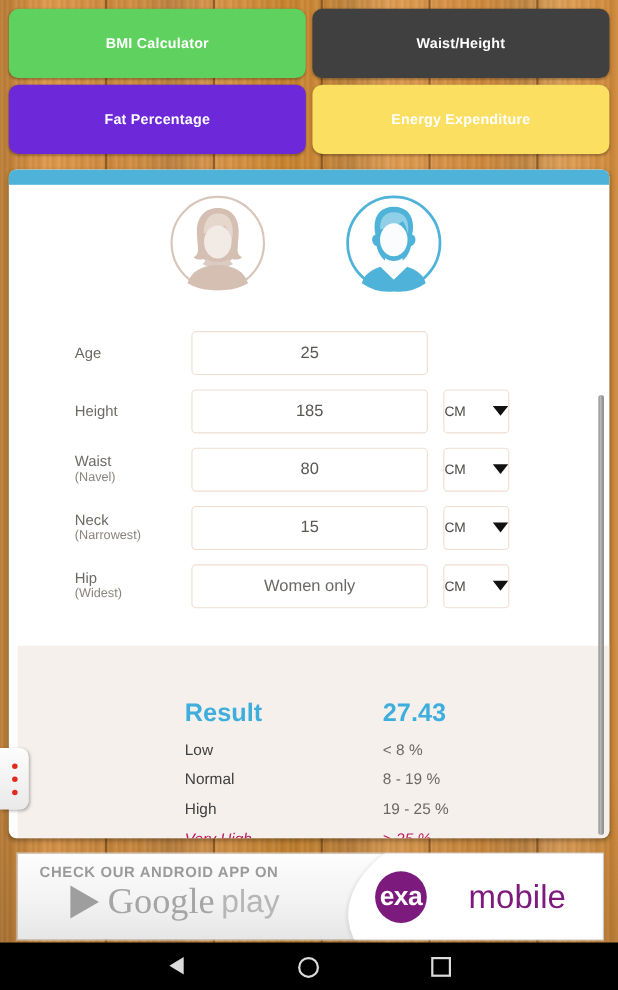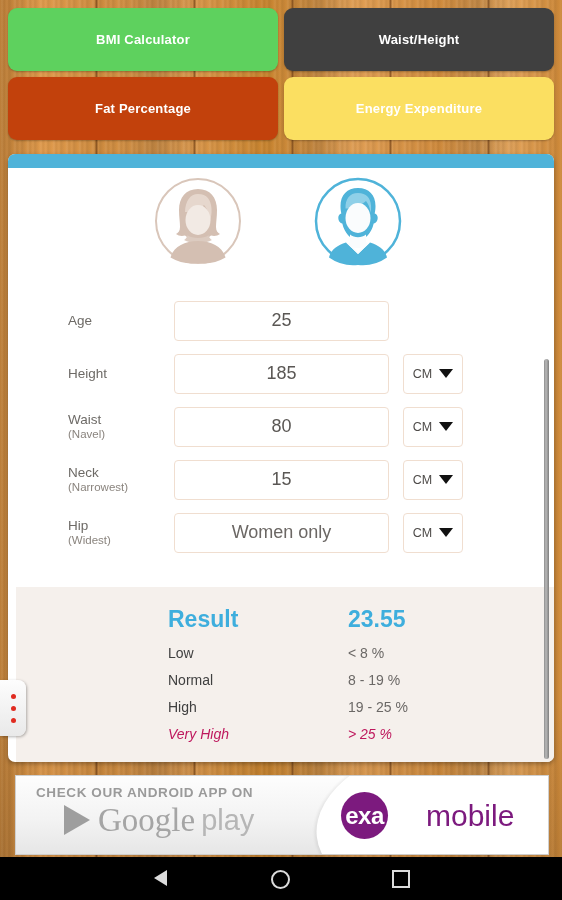--- a/index.html
+++ b/index.html
@@ -111,32 +111,32 @@
     display: block;
     font-size: 11.5px;
     color: #8a847e;
   }
   .field {
     width: 213px; height: 38px;
     border: 1px solid #f0ded0;
     border-radius: 4px;
     background: #fff;
     display: flex; align-items: center; justify-content: center;
-    font-size: 18px;
+    font-size: 15px;
     color: #5a5754;
     cursor: text;
   }
   .field.placeholder { color: #6b6764; }
   .unit {
     margin-left: 14px;
     width: 58px; height: 38px;
     border: 1px solid #f0ded0;
     border-radius: 4px;
     background: #fff;
-    display: flex; align-items: center; justify-content: center;
+    display: flex; align-items: center; justify-content: space-between;
     gap: 7px;
     font-size: 12.5px;
     color: #4e4b49;
     cursor: pointer;
   }
   .unit .caret {
     width: 0; height: 0;
     border-left: 7px solid transparent;
     border-right: 7px solid transparent;
     border-top: 9px solid #111;
@@ -149,21 +149,21 @@
     width: 538px; height: 175px;
     background: #f5f0ec;
     padding-top: 12px;
     box-sizing: border-box;
   }
   .res-row {
     display: flex; align-items: center;
     height: 27px;
     padding-left: 152px;
   }
-  .res-row.head { height: 40px; }
+  .res-row.head { height: 40px; margin-top: 28px; }
   .res-label { width: 180px; font-size: 14px; color: #404040; }
   .res-value { font-size: 14px; color: #6b6866; }
   .res-row.head .res-label { font-size: 23px; font-weight: bold; color: #3eaedd; }
   .res-row.head .res-value { font-size: 23px; font-weight: bold; color: #3eaedd; }
   .res-row.active .res-label,
   .res-row.active .res-value { color: #be185d; font-style: italic; }
 
   
   .scrollbar {
     position: absolute; right: 5px; top: 205px;
@@ -274,21 +274,21 @@
 
   <div class="wood"></div>
 
   <div class="cat-grid">
     <div class="cat-btn" style="background: rgb(94, 209, 94);">
       <span>BMI Calculator</span>
     </div>
     <div class="cat-btn" style="background: #404040;">
       <span>Waist/Height</span>
     </div>
-    <div class="cat-btn" style="background: #c2410c;">
+    <div class="cat-btn" style="background: #6d28d9;">
       <span>Fat Percentage</span>
     </div>
     <div class="cat-btn" style="background: rgb(251, 223, 97);">
       <span>Energy Expenditure</span>
     </div>
   </div>
 
   <div class="card">
     <div class="card-topbar" style="background: rgb(79, 179, 217);"></div>
 
@@ -385,21 +385,21 @@
           <span>CM</span>
           <span class="caret"></span>
         </div>
       </div>
 
     </div>
 
     <div class="result-panel">
       <div class="res-row head">
         <div class="res-label">Result</div>
-        <div class="res-value">23.55</div>
+        <div class="res-value">27.43</div>
       </div>
       <div class="res-row">
         <div class="res-label">Low</div>
         <div class="res-value">&lt; 8 %</div>
       </div>
       <div class="res-row">
         <div class="res-label">Normal</div>
         <div class="res-value">8 - 19 %</div>
       </div>
       <div class="res-row">

